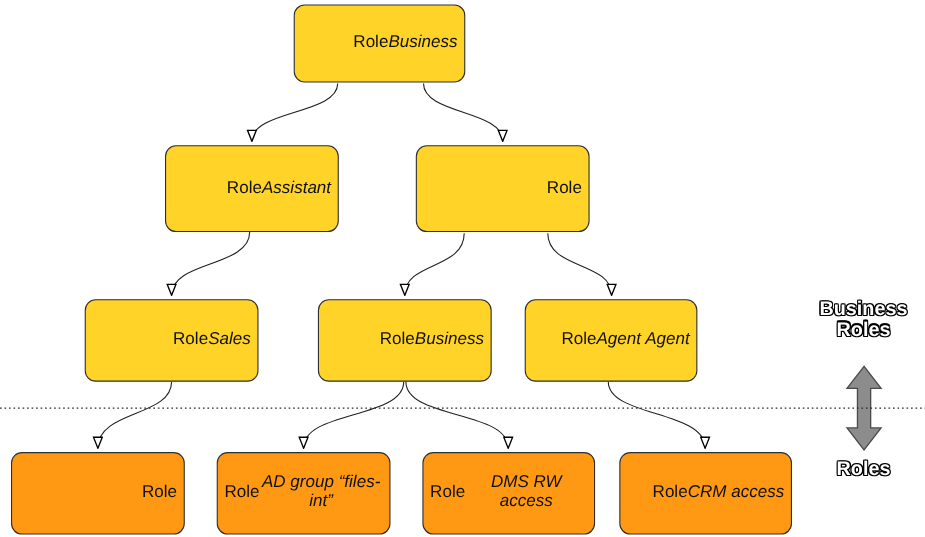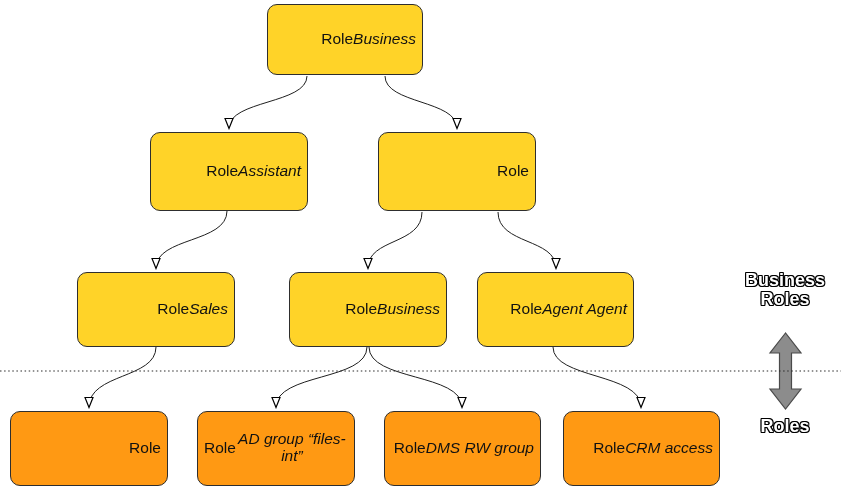--- a/index.html
+++ b/index.html
@@ -91,21 +91,21 @@
     <div class="node-type">Role</div>
   </div>
 
   <div class="node application" style="left:197px;top:411px;width:158px;height:75px">
     <div class="node-type">Role</div>
     <div class="node-name">AD group “files-int”</div>
   </div>
 
   <div class="node application" style="left:384px;top:411px;width:157px;height:75px">
     <div class="node-type">Role</div>
-    <div class="node-name">DMS RW group</div>
+    <div class="node-name">DMS RW access</div>
   </div>
 
   <div class="node application" style="left:563px;top:411px;width:157px;height:75px">
     <div class="node-type">Role</div>
     <div class="node-name">CRM access</div>
   </div>
 
   <div class="side-label" style="left:733px;top:271px">
     <div>Business</div>
     <div>Roles</div>

